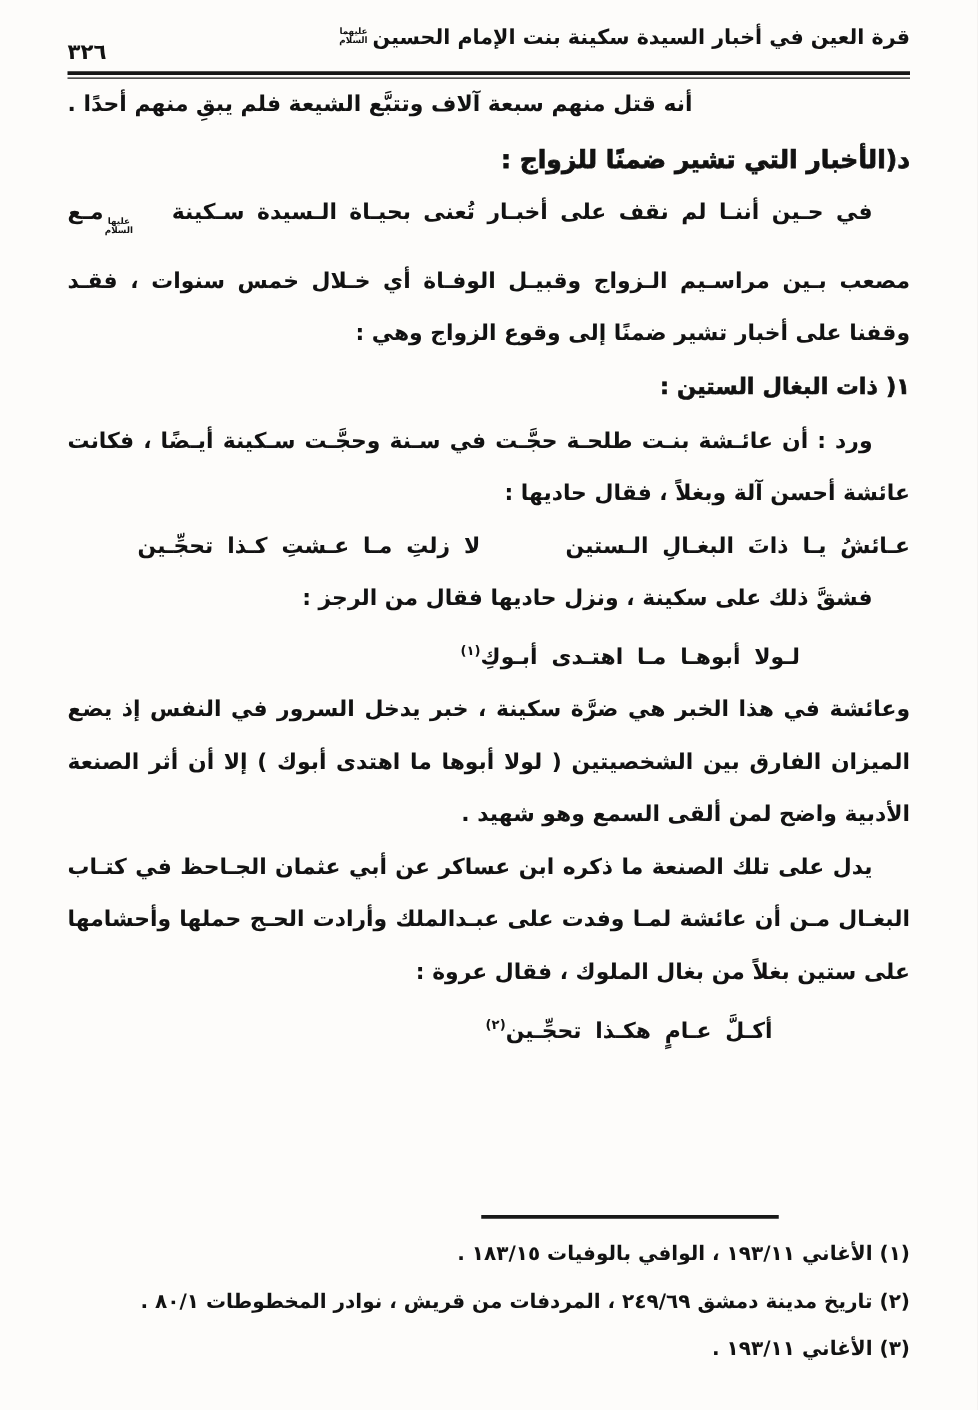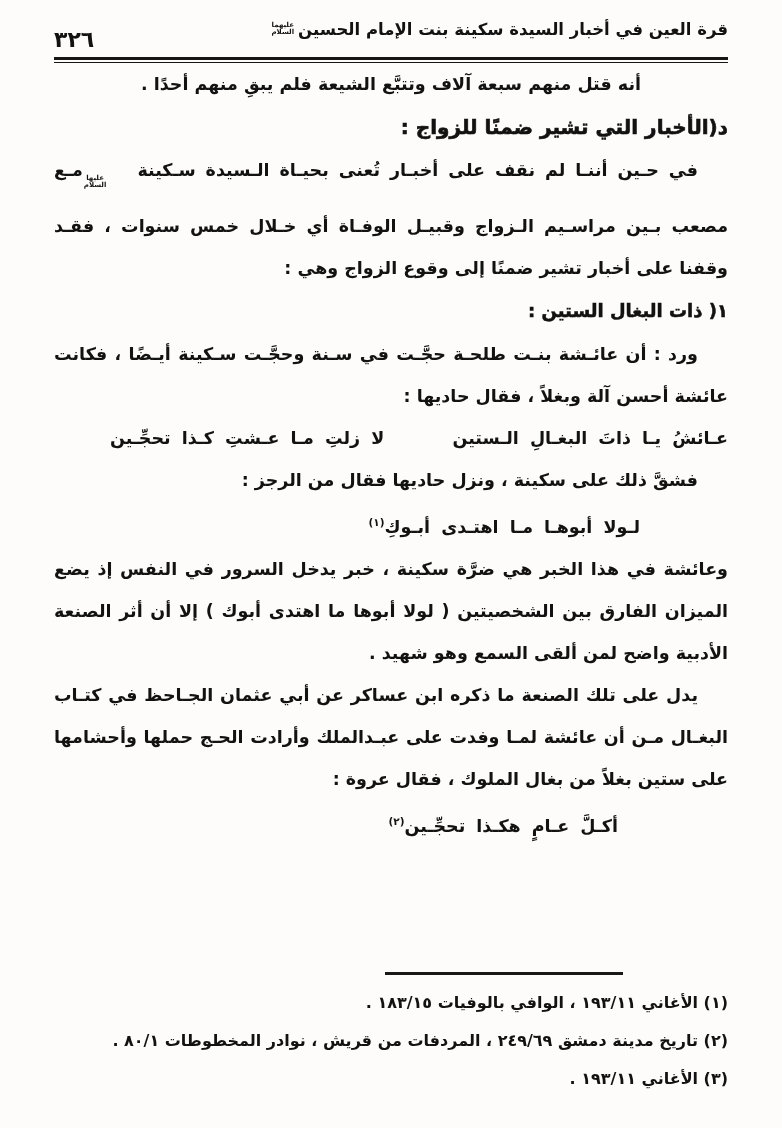--- a/index.html
+++ b/index.html
@@ -15,37 +15,37 @@
     padding:22px 54px 0 54px;
     position:relative;
     overflow:hidden;
   }
   
   .header-row {
     display:flex; justify-content:space-between; align-items:flex-end;
     height:30px; font-size:16.5px; white-space:nowrap;
   }
   .header-title-wrap { display:inline-flex; align-items:center; gap:3px; }
-  .page-number { font-size:22px; letter-spacing:2px; }
+  .page-number { font-size:17px; letter-spacing:2px; }
   .header-rule {
     margin-top:5px; height:6px;
     border-top:3px solid #161616;
     border-bottom:1px solid #161616;
   }
   
   .seal {
     display:inline-flex; flex-direction:column; align-items:center;
     font-size:7px; line-height:7px; font-weight:bold;
     vertical-align:-4px; margin:16px 1px;
   }
   
   .body-text { font-size:17.5px; line-height:42px; text-align:justify; }
   .body-text p { margin:0; }
   .indent { text-indent:30px; }
-  .intro { margin-top:24px; text-align:center; }
+  .intro { margin-top:24px; text-align:left; }
   .section-heading {
     font-size:20px; line-height:44px; margin-top:8px;
     -webkit-text-stroke:0.6px currentColor; letter-spacing:-0.2px;
   }
   .sub-heading {
     font-size:18px; line-height:44px; margin-top:2px;
     -webkit-text-stroke:0.5px currentColor;
   }
   .verse {
     display:flex; justify-content:space-between;

